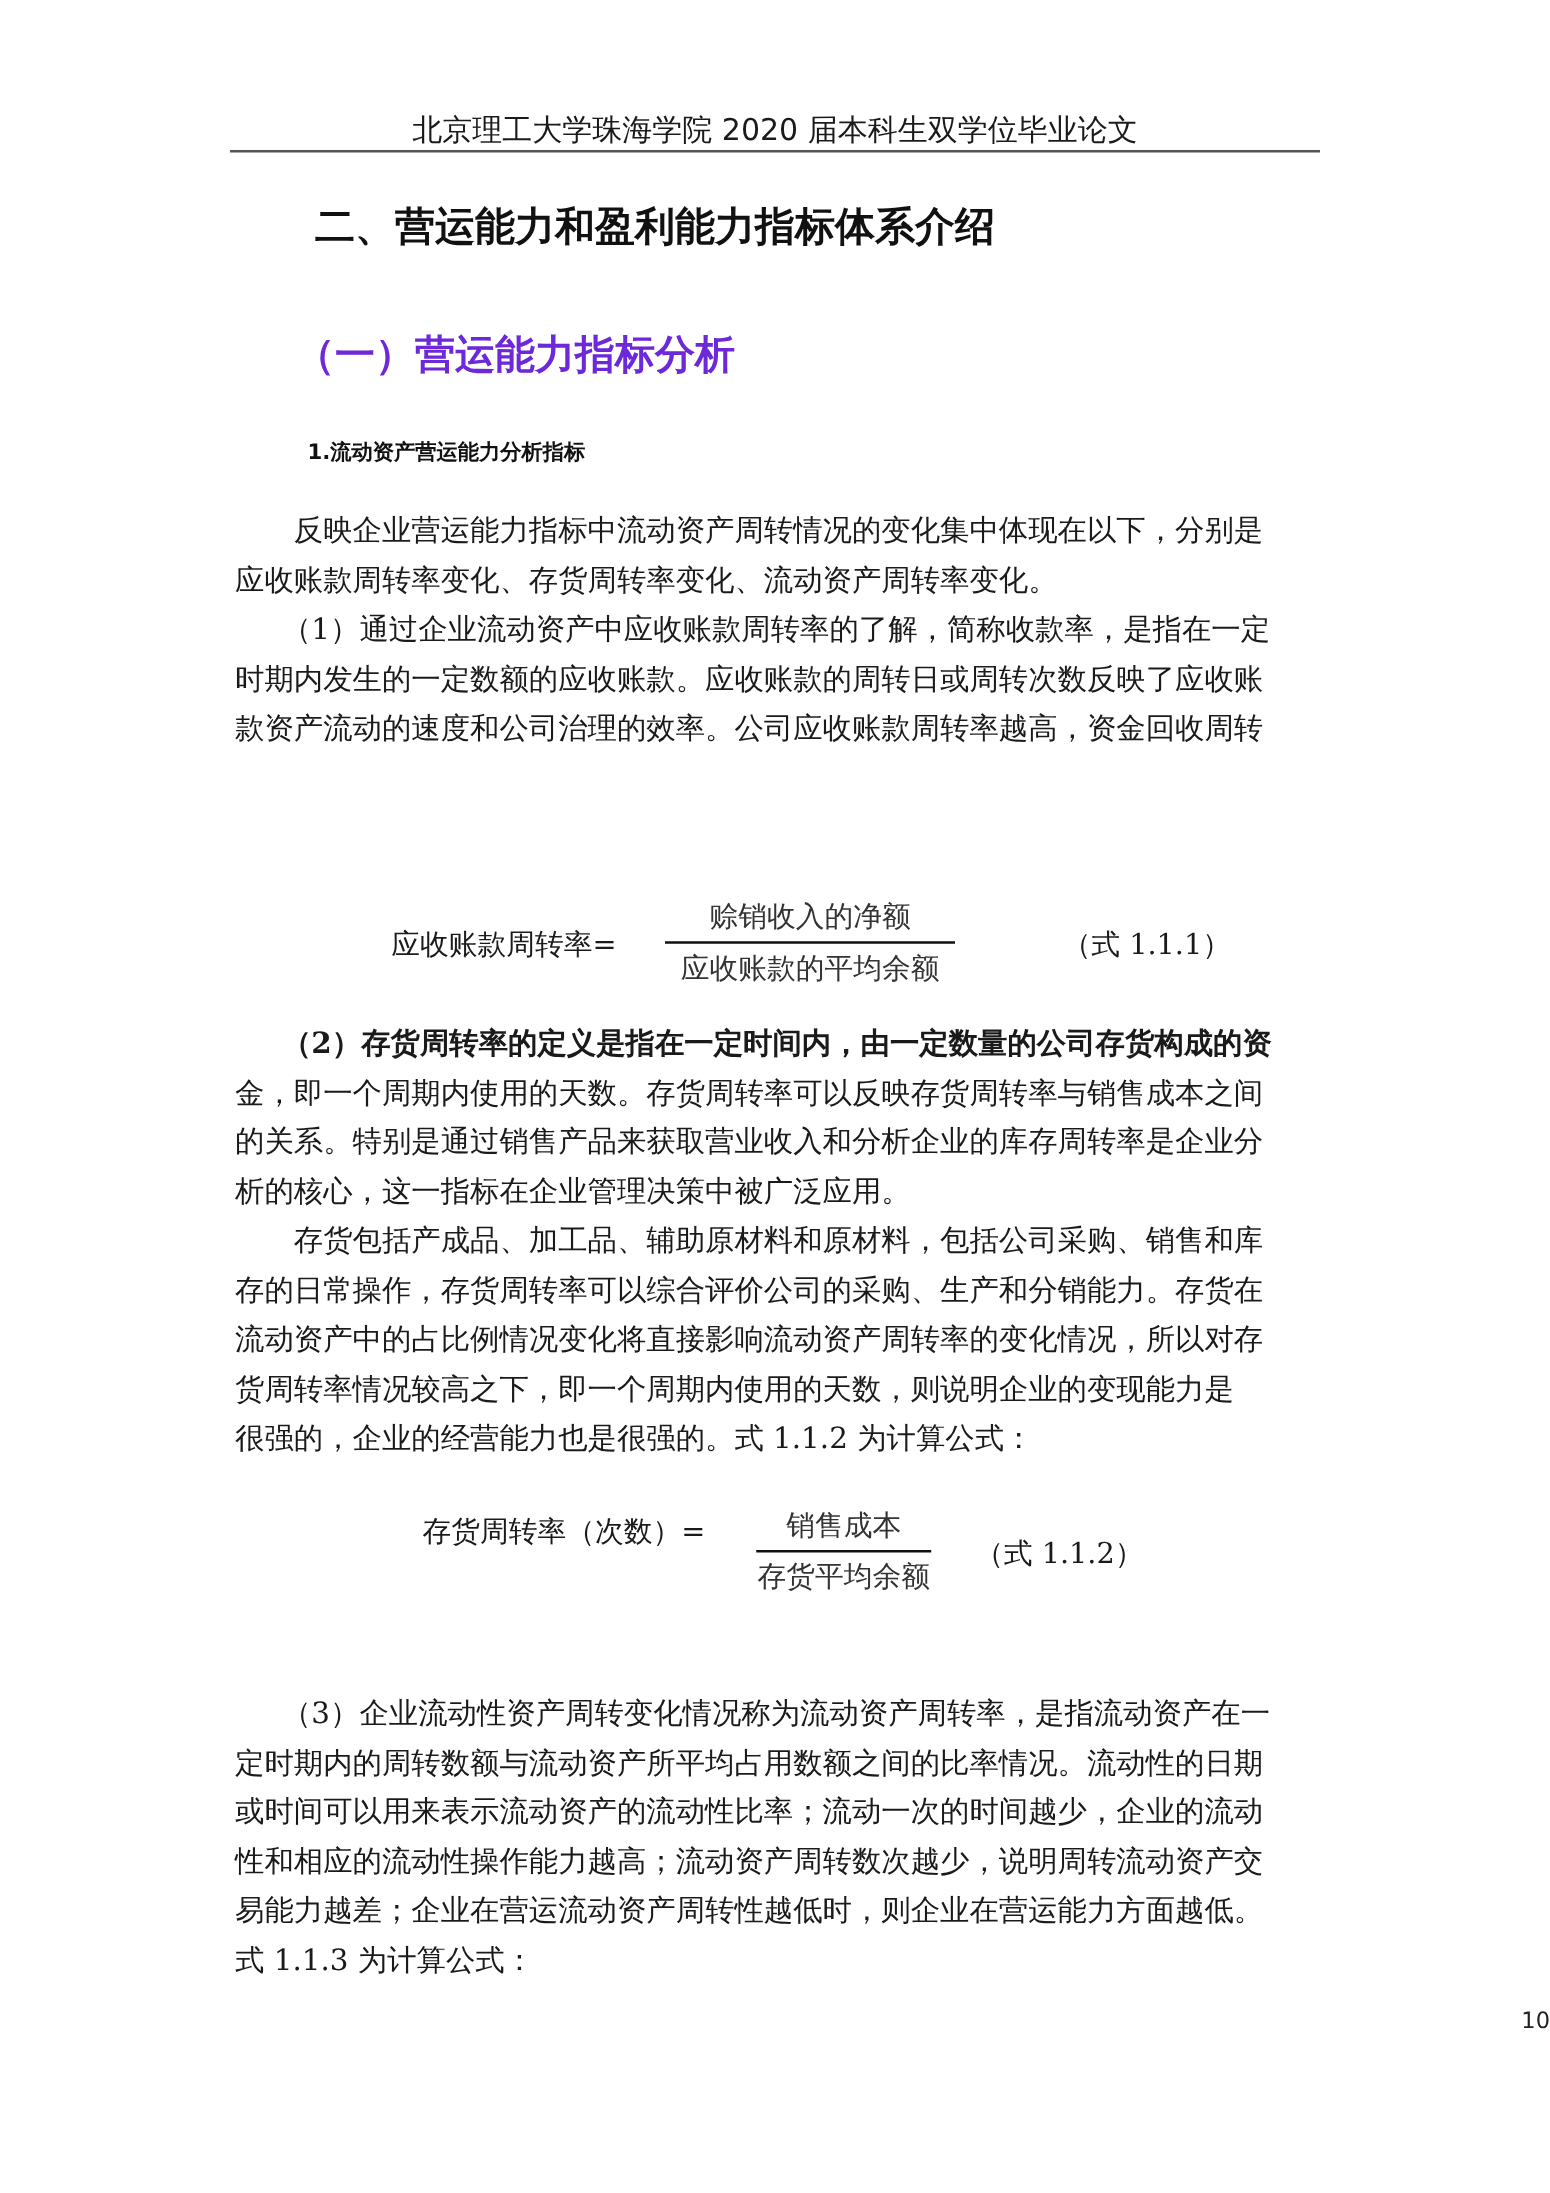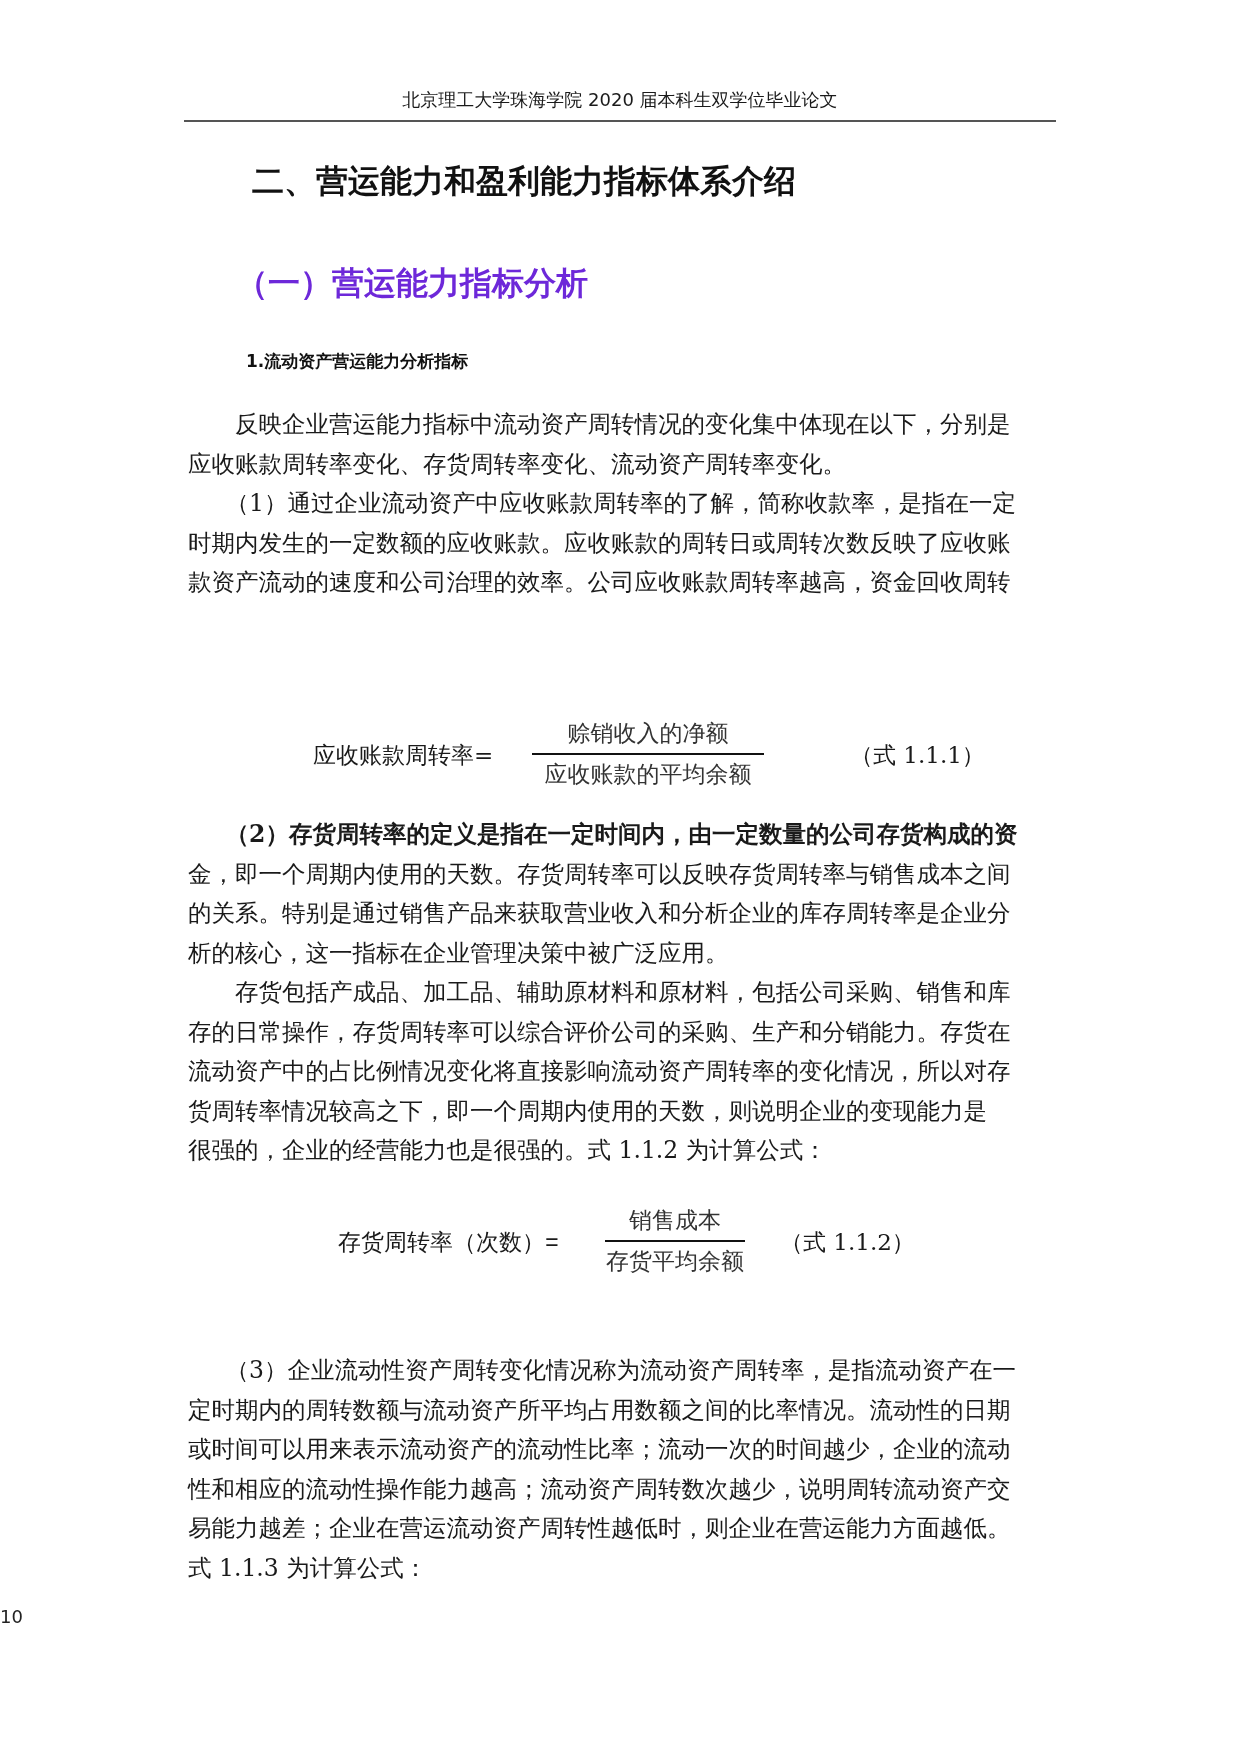--- a/index.html
+++ b/index.html
@@ -3,21 +3,21 @@
   <meta charset="utf-8">
   <style>
     html, body { margin: 0; padding: 0; background: #ffffff; }
     body {
       width: 1240px; height: 1754px; position: relative; overflow: hidden;
       font-family: "DejaVu Serif", "Liberation Serif", serif;
       color: #1a1a1a;
     }
     .header-text {
       position: absolute; left: 0; width: 1240px; top: 88px;
-      text-align: center; font-size: 18px;
+      text-align: center; font-size: 24px;
       font-family: "DejaVu Sans", "Liberation Sans", sans-serif;
       letter-spacing: 0px; color: #1a1a1a;
     }
     .header-rule {
       position: absolute; left: 184px; width: 872px; top: 120px;
       height: 2px; background: #555555;
     }
     .h1 {
       position: absolute; left: 252px; top: 160px;
       font-size: 32px; font-weight: bold;
@@ -48,21 +48,21 @@
       font-size: 23px; color: #1a1a1a;
     }
     .f-lhs { position: absolute; white-space: nowrap; }
     .f-frac { position: absolute; text-align: center; }
     .f-num { display: block; white-space: nowrap; color: #333; }
     .f-bar { display: block; height: 2px; background: #111; margin: 4px 0 4px 0; }
     .f-den { display: block; white-space: nowrap; color: #333; }
     .f-tag { position: absolute; white-space: nowrap; }
     .page-num {
       position: absolute; left: 0; width: 1240px; top: 1606px;
-      text-align: left; font-size: 18px;
+      text-align: right; font-size: 18px;
       font-family: "DejaVu Sans", "Liberation Sans", sans-serif; color: #222;
     }
   </style>
 </head>
 <body>
 
 <div class="header-text">北京理工大学珠海学院 2020 届本科生双学位毕业论文</div>
 <div class="header-rule"></div>
 
 <div class="h1">二、营运能力和盈利能力指标体系介绍</div>
@@ -99,21 +99,21 @@
 
 <div class="para" style="top:973px;">
   <span class="line" style="text-indent:2em;">存货包括产成品、加工品、辅助原材料和原材料，包括公司采购、销售和库</span>
   <span class="line" style="text-indent:0;">存的日常操作，存货周转率可以综合评价公司的采购、生产和分销能力。存货在</span>
   <span class="line" style="text-indent:0;">流动资产中的占比例情况变化将直接影响流动资产周转率的变化情况，所以对存</span>
   <span class="line" style="text-indent:0;">货周转率情况较高之下，即一个周期内使用的天数，则说明企业的变现能力是</span>
   <span class="line" style="text-indent:0;">很强的，企业的经营能力也是很强的。式 1.1.2 为计算公式：</span>
 </div>
 
 <div class="formula" style="top:1205px;">
-  <span class="f-lhs" style="left:338px; top:22px;font-family:Liberation Mono, monospace;">存货周转率（次数）=</span>
+  <span class="f-lhs" style="left:338px; top:5px;">存货周转率（次数）=</span>
   <span class="f-frac" style="left:605px; width:140px;">
     <span class="f-num">销售成本</span>
     <span class="f-bar"></span>
     <span class="f-den">存货平均余额</span>
   </span>
   <span class="f-tag" style="left:780px; top:22px;">（式 1.1.2）</span>
 </div>
 
 <div class="para" style="top:1303px;">
   <span class="line" style="text-indent:1.6em;margin-top:48px;">（3）企业流动性资产周转变化情况称为流动资产周转率，是指流动资产在一</span>

